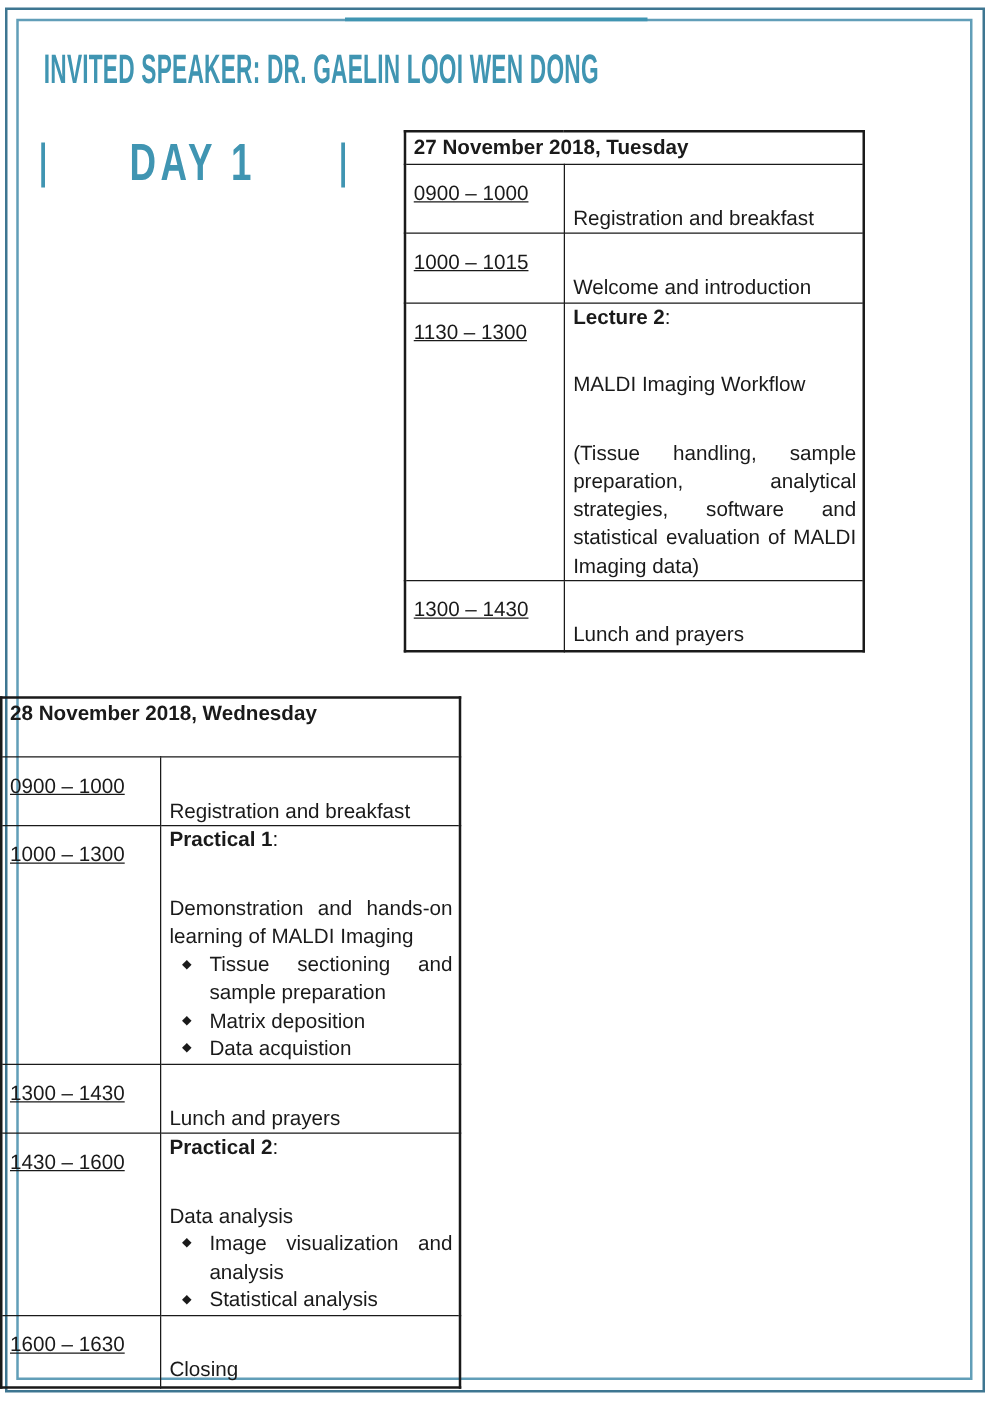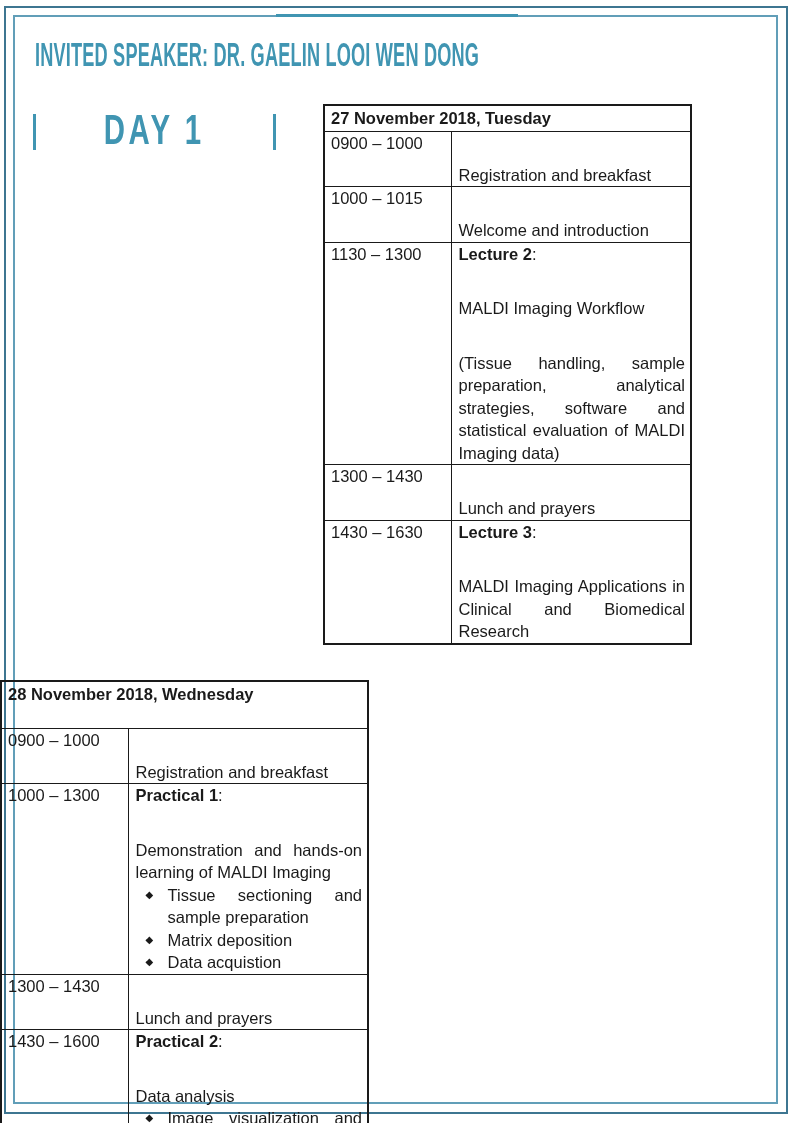--- a/index.html
+++ b/index.html
@@ -30,21 +30,21 @@
     padding:6px 47px 0 33px;display:flex;justify-content:space-between;align-items:flex-end;}
   .day-bar{width:3px;height:36px;background:var(--accent,#4095b2);flex:none;margin-top:2px;}
   .day-label{font-size:42px;line-height:40px;font-weight:bold;color:var(--accent,#4095b2);
     letter-spacing:0.12em;transform:scaleX(0.7);transform-origin:center;white-space:nowrap;}
 
   table.schedule-table{border-collapse:collapse;table-layout:fixed;width:369px;
     font-size:16.5px;line-height:22.5px;border:2px solid var(--table-border,#1a1a1a);}
   .schedule-table col.c-time{width:127px;}
   .schedule-table td{border:1px solid var(--table-border,#1a1a1a);vertical-align:top;}
   .schedule-table .header-cell{font-weight:bold;padding:1px 4px 1px 6px;}
-  .schedule-table .time-cell{padding:0 4px 0 6px;}
+  .schedule-table .time-cell{padding:12px 4px 0 6px;text-decoration:underline;}
   .schedule-table .desc-cell{padding:0 5px 0 7px;}
   .cell-par{text-align:justify;margin-top:32px;}
   .cell-title b{font-weight:bold;}
   .bullet{display:flex;margin-left:10px;}
   .diamond{flex:none;width:12px;font-size:10px;line-height:22.5px;}
   .bullet-text{flex:1;margin-left:10px;text-align:justify;}
   .day2-table tr:last-child td{height:44px;}
 </style>
 </head>
 <body>
@@ -95,27 +95,20 @@
                 <div class="cell-par">MALDI Imaging Workflow</div>
                 <div class="cell-par">(Tissue handling, sample preparation, analytical strategies, software and statistical evaluation of MALDI Imaging data)</div>
               </td>
             </tr>
             <tr>
               <td class="time-cell">1300 – 1430</td>
               <td class="desc-cell">
                 <div class="cell-par">Lunch and prayers</div>
               </td>
             </tr>
-            <tr>
-              <td class="time-cell">1430 – 1630</td>
-              <td class="desc-cell">
-                <div class="cell-title"><b>Lecture 3</b>:</div>
-                <div class="cell-par">MALDI Imaging Applications in Clinical and Biomedical Research</div>
-              </td>
-            </tr>
           </tbody>
       </table>
     </div>
 
     <div class="day-section second">
       <table class="schedule-table day2-table">
         <colgroup>
             <col class="c-time">
             <col class="c-desc">
           </colgroup>
@@ -164,18 +157,24 @@
                 <div class="bullet">
                   <span class="diamond">◆</span>
                   <span class="bullet-text">Image visualization and analysis</span>
                 </div>
                 <div class="bullet">
                   <span class="diamond">◆</span>
                   <span class="bullet-text">Statistical analysis</span>
                 </div>
               </td>
             </tr>
+            <tr>
+              <td class="time-cell">1600 – 1630</td>
+              <td class="desc-cell">
+                <div class="cell-par">Closing</div>
+              </td>
+            </tr>
           </tbody>
       </table>
     </div>
 
   </div>
 </div>
 
 </body></html>

